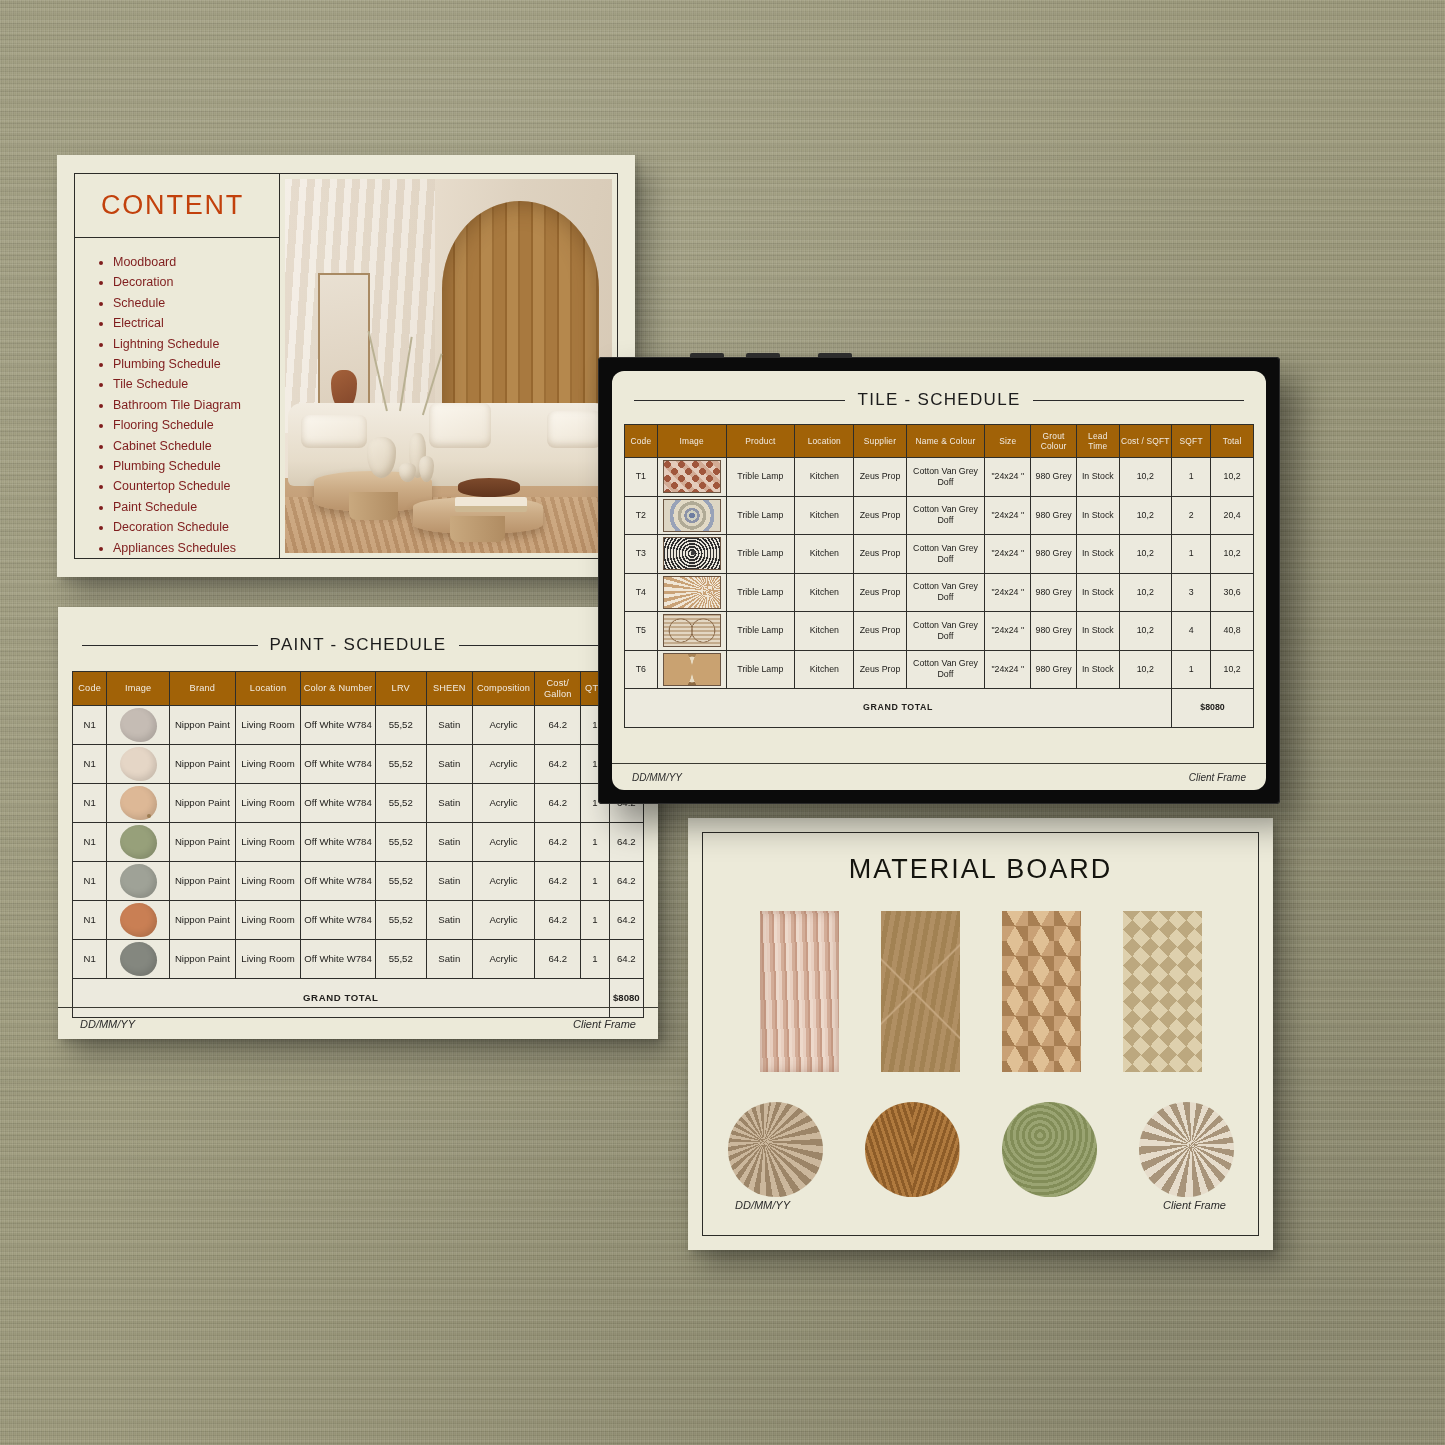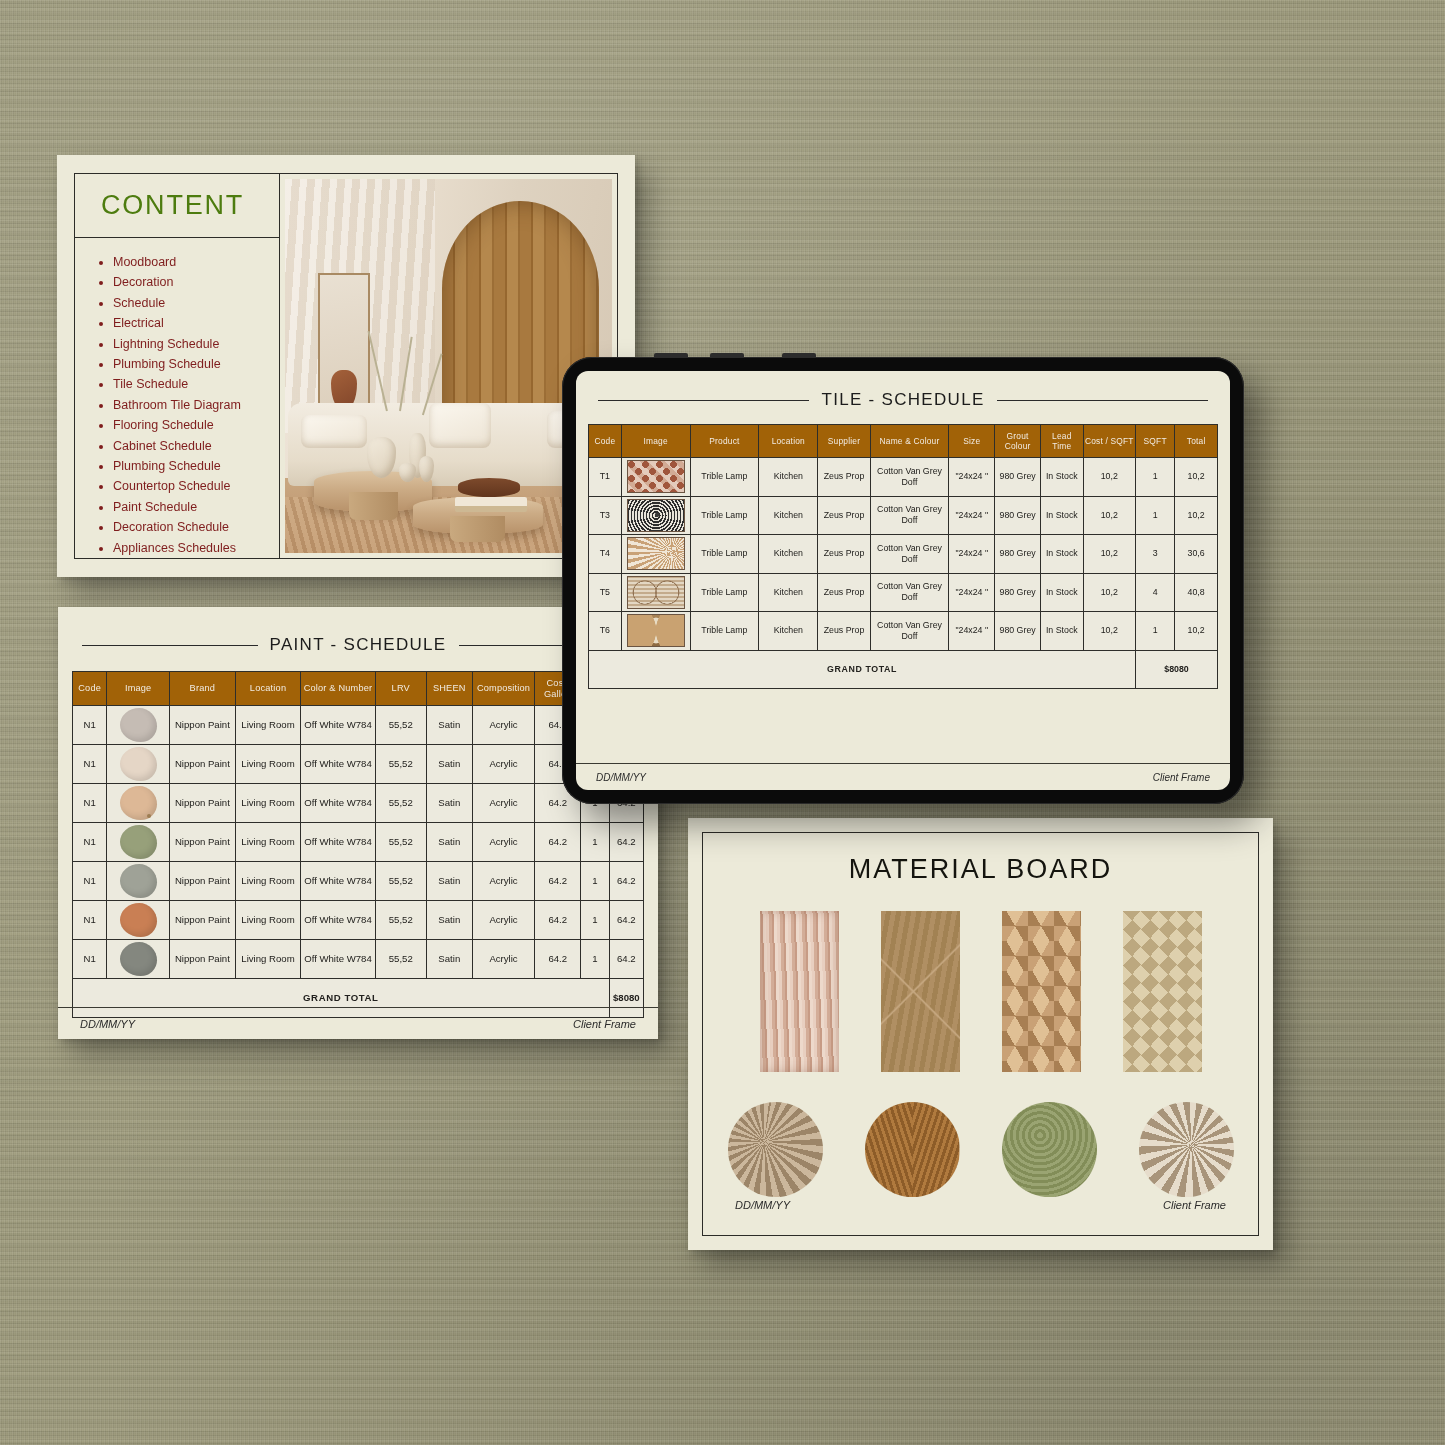--- a/index.html
+++ b/index.html
@@ -114,21 +114,21 @@
     border-right: 1.5px solid #2c2c28;
   }
   #content-title-box {
     height: 69px;
     display: flex;
     align-items: center;
     padding-left: 26px;
     border-bottom: 1.5px solid #2c2c28;
     font-size: 27px;
     letter-spacing: 1.8px;
-    color: #4d7c0f;
+    color: #c2410c;
   }
   #content-list {
     list-style: disc;
     padding: 14px 8px 0 38px;
   }
   #content-list li {
     font-size: 12.5px;
     line-height: 20.4px;
     color: #7f1d1d;
   }
@@ -257,24 +257,24 @@
     position: absolute;
     right: 30%; bottom: 4px;
     width: 4px; height: 4px;
     border-radius: 50%;
     background: #9d7d52;
   }
 
   
   #tablet {
     position: absolute;
-    left: 562px; top: 357px;
+    left: 598px; top: 357px;
     width: 682px; height: 447px;
     background: #0b0b0b;
-    border-radius: 30px;
+    border-radius: 4px;
     box-shadow: 18px 20px 34px rgba(0,0,0,0.42), 0 0 0 1px #2a2a2a inset;
   }
   .tablet-btn {
     position: absolute;
     top: -4px;
     height: 5px;
     background: #2c2c2c;
     border-radius: 2px 2px 0 0;
   }
   #tablet-screen {
@@ -723,20 +723,36 @@
               <td>Trible Lamp</td>
               <td>Kitchen</td>
               <td>Zeus Prop</td>
               <td>Cotton Van Grey Doff</td>
               <td>"24x24 "</td>
               <td>980 Grey</td>
               <td>In Stock</td>
               <td>10,2</td>
               <td>1</td>
               <td>10,2</td>
+            </tr>
+            <tr>
+              <td>T2</td>
+              <td>
+                <div class="tile-thumb tp2"></div>
+              </td>
+              <td>Trible Lamp</td>
+              <td>Kitchen</td>
+              <td>Zeus Prop</td>
+              <td>Cotton Van Grey Doff</td>
+              <td>"24x24 "</td>
+              <td>980 Grey</td>
+              <td>In Stock</td>
+              <td>10,2</td>
+              <td>2</td>
+              <td>20,4</td>
             </tr>
             <tr>
               <td>T3</td>
               <td>
                 <div class="tile-thumb tp3"></div>
               </td>
               <td>Trible Lamp</td>
               <td>Kitchen</td>
               <td>Zeus Prop</td>
               <td>Cotton Van Grey Doff</td>

